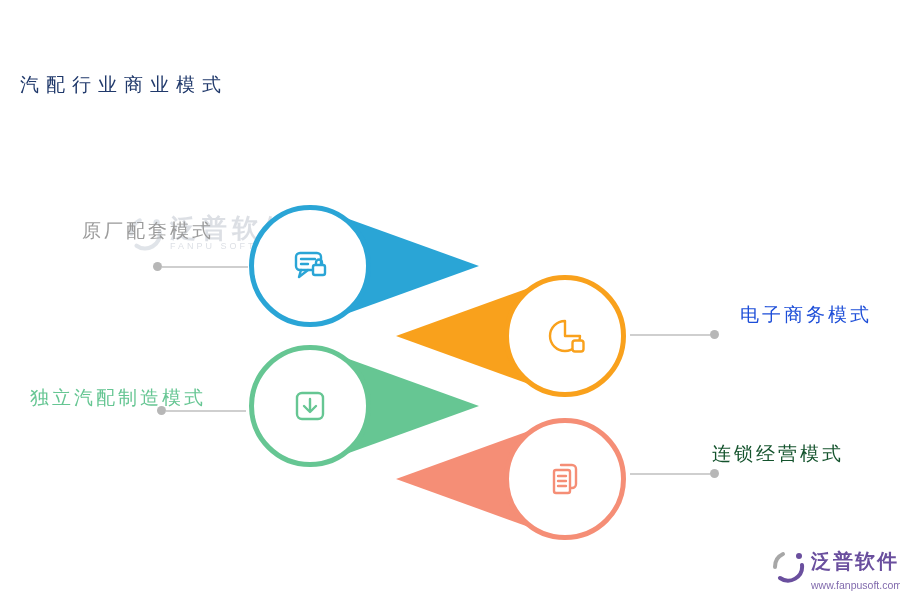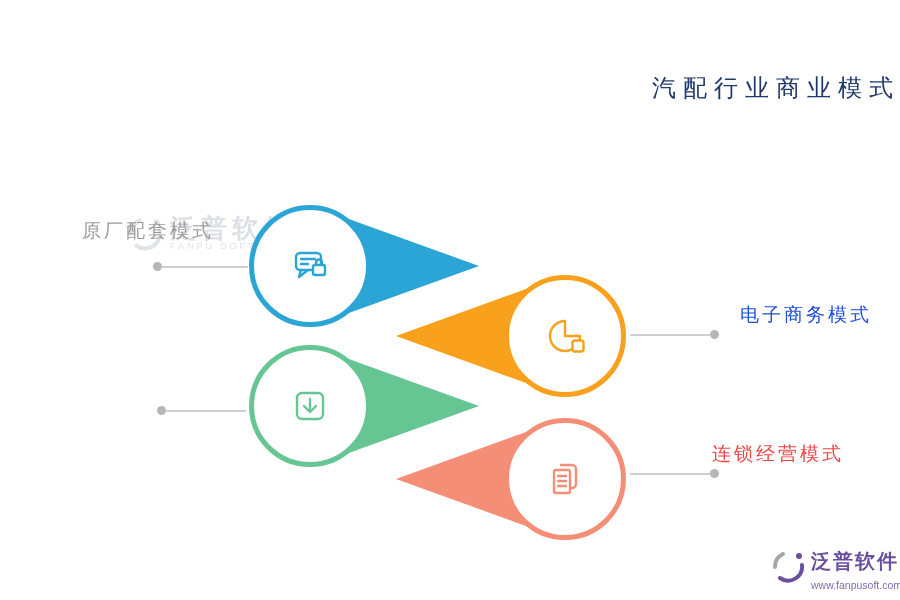--- a/index.html
+++ b/index.html
@@ -1,20 +1,20 @@
 <!DOCTYPE html>
 <html><head>
 <meta charset="utf-8">
 <style>
   html,body{margin:0;padding:0;background:#ffffff;}
   .stage{position:relative;width:900px;height:600px;background:#ffffff;overflow:hidden;
          font-family:"Liberation Serif","DejaVu Serif",serif;}
 
-  .page-title{position:absolute;left:20px;top:72px;width:880px;text-align:right;
-              font-size:24px;letter-spacing:7px;font-weight:400;z-index:3;}
+  .page-title{position:absolute;left:20px;top:72px;width:880px;text-align:left;
+              font-size:19px;letter-spacing:7px;font-weight:400;z-index:3;}
 
   
   .mode-item{position:absolute;width:240px;height:134px;z-index:2;}
   .mode-item .shape{position:absolute;left:0;top:0;}
   .mode-item .shape polygon{fill:var(--c);}
   .mode-item .shape circle{fill:#ffffff;stroke:var(--c);stroke-width:5;}
   .mode-item .icon{position:absolute;top:43px;width:48px;height:48px;
                    stroke:var(--c);fill:none;stroke-width:2.4;
                    stroke-linecap:round;stroke-linejoin:round;}
   .mode-item.left .icon{left:43px;}
@@ -94,37 +94,38 @@
     <svg class="shape" width="240" height="134" viewBox="0 0 240 134">
       <polygon points="67,6 67,128 236,67"></polygon>
       <circle cx="67" cy="67" r="58.5"></circle>
     </svg>
     <svg class="icon" viewBox="0 0 48 48">
       <rect x="11" y="11" width="26" height="26" rx="5"></rect>
       <line x1="24" y1="17" x2="24" y2="29"></line>
       <path d="M18 24 L24 30 L30 24"></path>
     </svg>
   </div>
+  <div class="mode-label" style="left: 30px; top: 385px; color: rgb(102, 198, 147);">独立汽配制造模式</div>
   <div class="conn-line" style="left: 166px; top: 410px; width: 80px; background: rgb(207, 207, 207);"></div>
   <div class="conn-dot" style="left: 157px; top: 406px; background: rgb(183, 183, 183);"></div>
 
   <div class="mode-item right" style="left: 392px; top: 412px; --c: #F58E76;">
     <svg class="shape" width="240" height="134" viewBox="0 0 240 134">
       <polygon points="173,6 173,128 4,67"></polygon>
       <circle cx="173" cy="67" r="58.5"></circle>
     </svg>
     <svg class="icon" viewBox="0 0 48 48">
       <path d="M20 10 h11 a4 4 0 0 1 4 4 v15 a4 4 0 0 1 -4 4 h-2"></path>
       <rect class="fillwhite" x="13" y="15" width="16" height="23" rx="2"></rect>
       <line x1="17" y1="21" x2="25" y2="21"></line>
       <line x1="17" y1="26" x2="25" y2="26"></line>
       <line x1="17" y1="31" x2="25" y2="31"></line>
     </svg>
   </div>
-  <div class="mode-label" style="left: 712px; top: 441px; color: #ef4444;">连锁经营模式</div>
+  <div class="mode-label" style="left: 712px; top: 441px; color: #14532d;">连锁经营模式</div>
   <div class="conn-line" style="left: 630px; top: 473px; width: 80px; background: rgb(207, 207, 207);"></div>
   <div class="conn-dot" style="left: 710px; top: 469px; background: rgb(183, 183, 183);"></div>
 
   <div class="footer-brand" style="color: rgb(106, 79, 158);">
     <svg width="36" height="36" viewBox="0 0 36 36">
       <path d="M13 6 A14 14 0 0 0 5 19" stroke="#a7a7a7" stroke-width="4" fill="none" stroke-linecap="round"></path>
       <path d="M10 30 A14 14 0 0 0 32 17" stroke="currentColor" stroke-width="4" fill="none" stroke-linecap="round"></path>
       <circle cx="29" cy="8" r="3" fill="currentColor"></circle>
     </svg>
     <div class="fb-text">

